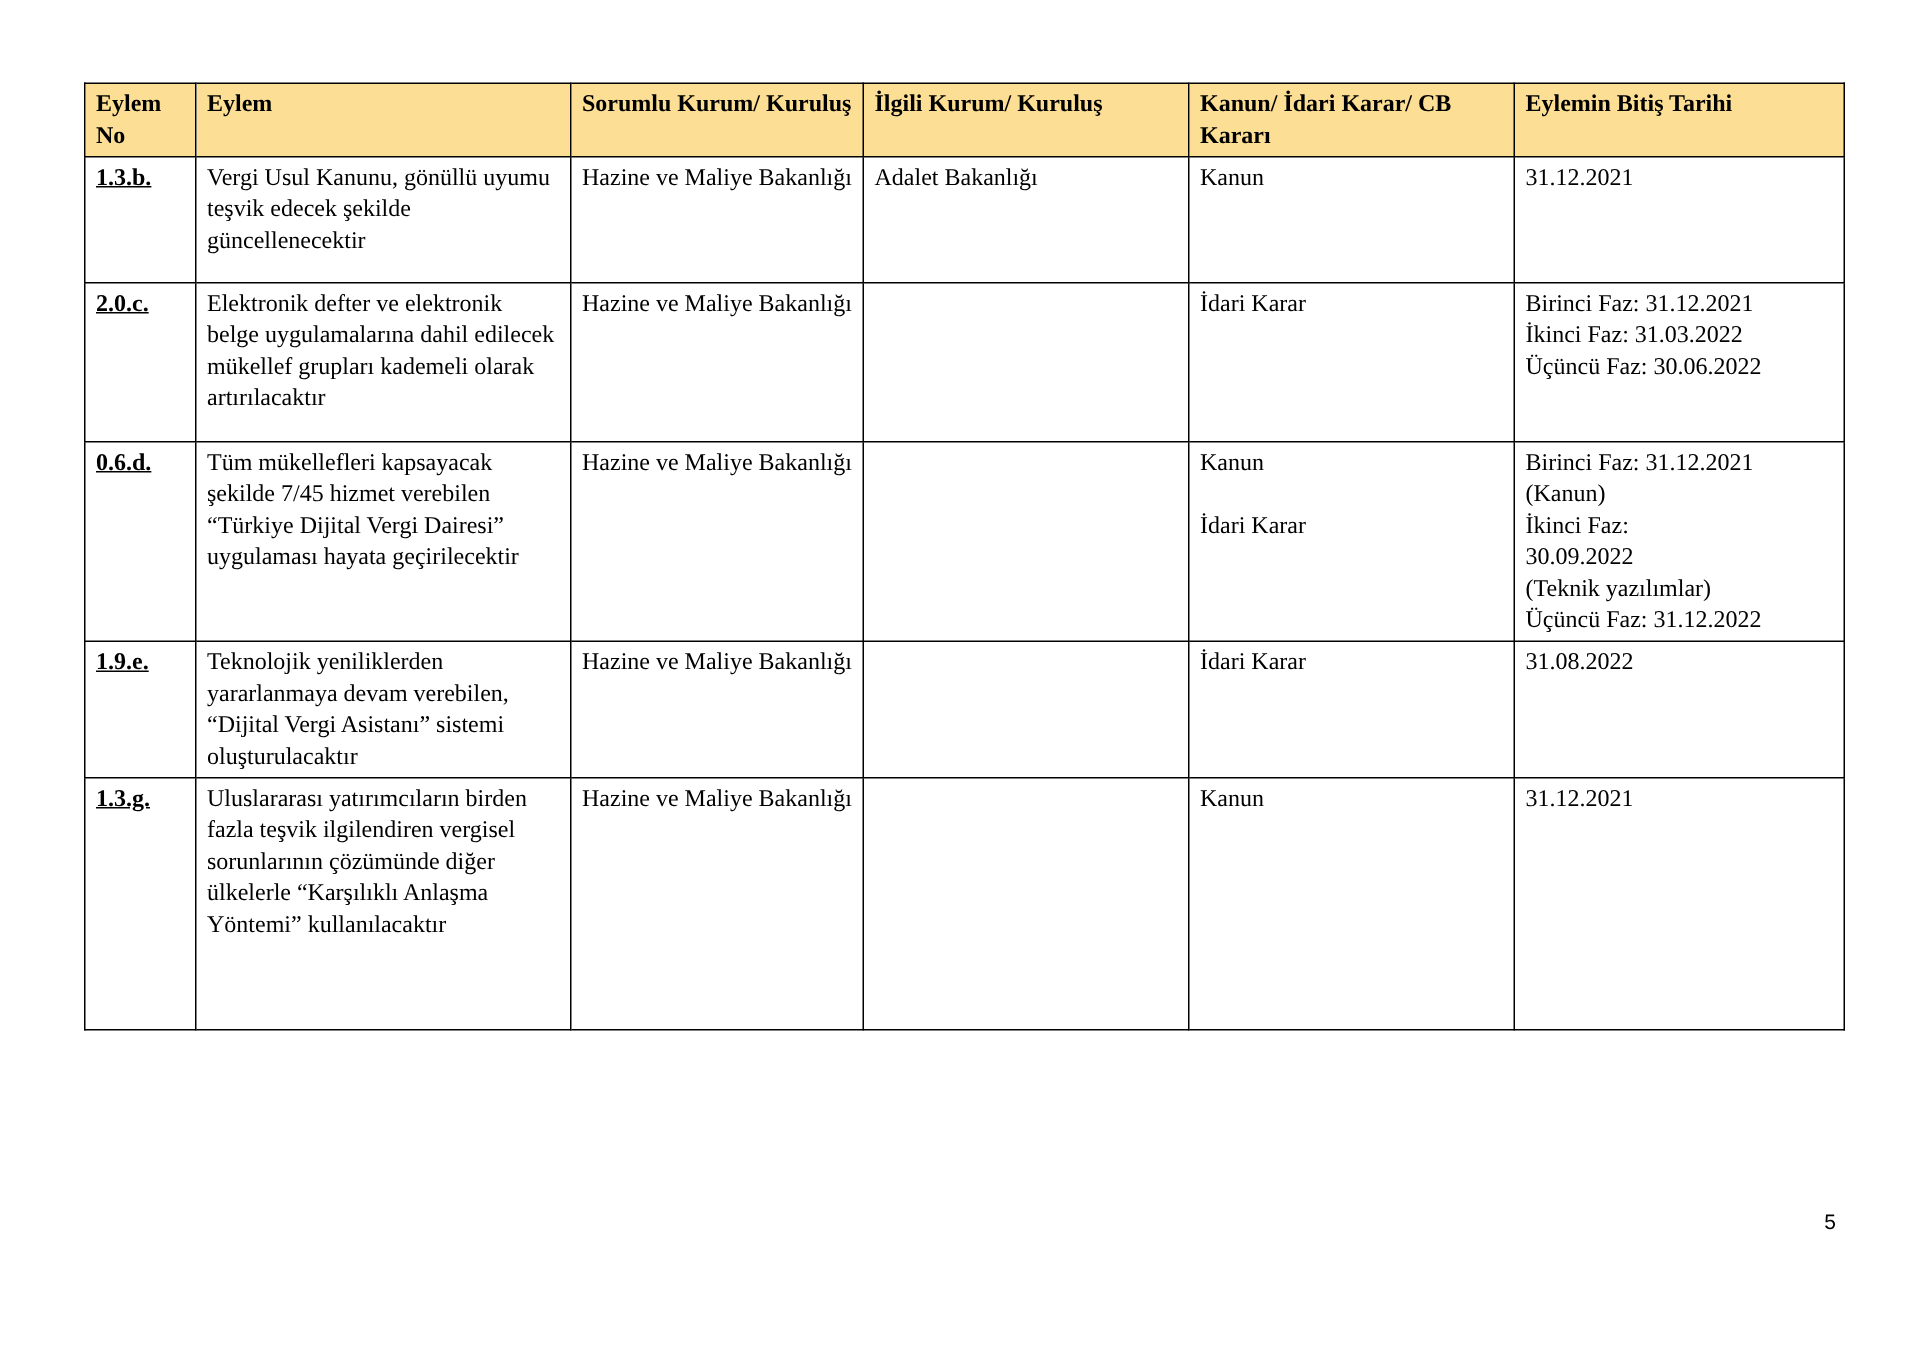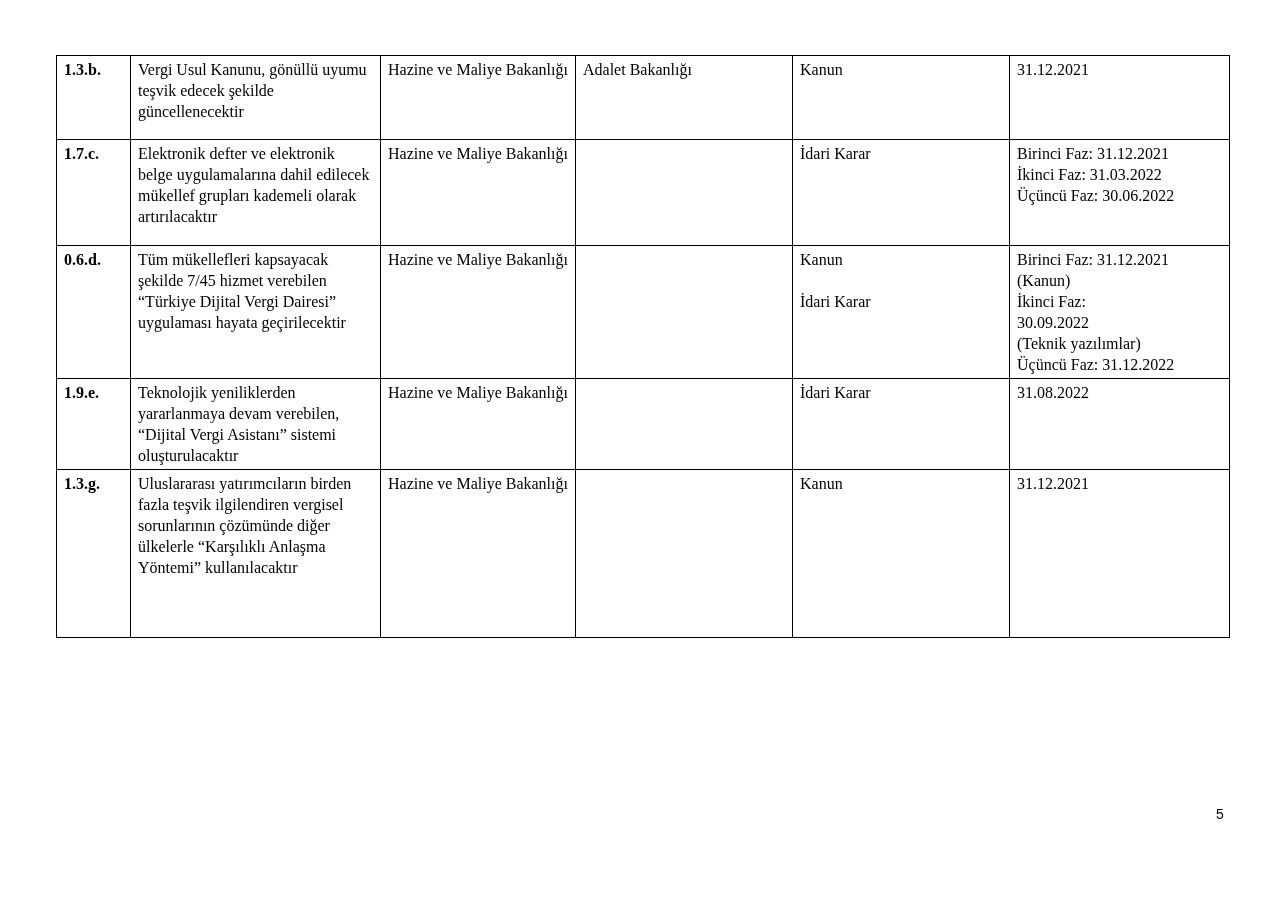--- a/index.html
+++ b/index.html
@@ -35,20 +35,21 @@
     text-align: left;
     white-space: pre-line;
     overflow: hidden;
   }
   table.action-table th {
     background: #FCDF94;
     font-weight: bold;
   }
   td.no-cell {
     font-weight: bold;
+    text-decoration: underline;
   }
   .page-number {
     position: absolute;
     left: 1210px;
     top: 806px;
     width: 20px;
     text-align: center;
     font-family: "Liberation Sans", sans-serif;
     font-size: 14px;
     color: #000000;
@@ -62,30 +63,38 @@
   <table class="action-table">
     <colgroup>
       <col style="width:74px">
       <col style="width:250px">
       <col style="width:195px">
       <col style="width:217px">
       <col style="width:217px">
       <col style="width:220px">
     </colgroup>
     <tbody>
+        <tr style="height:43px">
+      <th>Eylem No</th>
+      <th>Eylem</th>
+      <th>Sorumlu Kurum/ Kuruluş</th>
+      <th>İlgili Kurum/ Kuruluş</th>
+      <th>Kanun/ İdari Karar/ CB Kararı</th>
+      <th>Eylemin Bitiş Tarihi</th>
+    </tr>
     <tr style="height:84px">
       <td class="no-cell">1.3.b.</td>
       <td>Vergi Usul Kanunu, gönüllü uyumu teşvik edecek şekilde güncellenecektir</td>
       <td>Hazine ve Maliye Bakanlığı</td>
       <td>Adalet Bakanlığı</td>
       <td>Kanun</td>
       <td>31.12.2021</td>
     </tr>
     <tr style="height:106px">
-      <td class="no-cell">1.7.c.</td>
+      <td class="no-cell">2.0.c.</td>
       <td>Elektronik defter ve elektronik belge uygulamalarına dahil edilecek mükellef grupları kademeli olarak artırılacaktır</td>
       <td>Hazine ve Maliye Bakanlığı</td>
       <td></td>
       <td>İdari Karar</td>
       <td>Birinci Faz: 31.12.2021
 İkinci Faz: 31.03.2022
 Üçüncü Faz: 30.06.2022</td>
     </tr>
     <tr style="height:125px">
       <td class="no-cell">0.6.d.</td>

